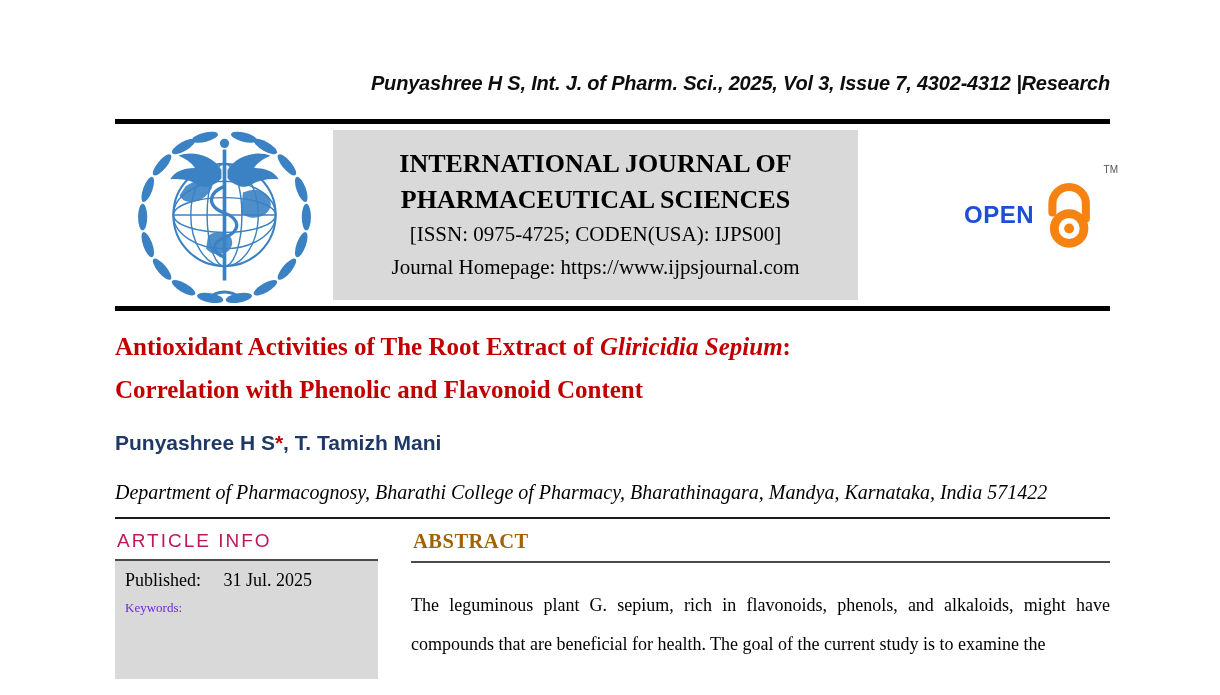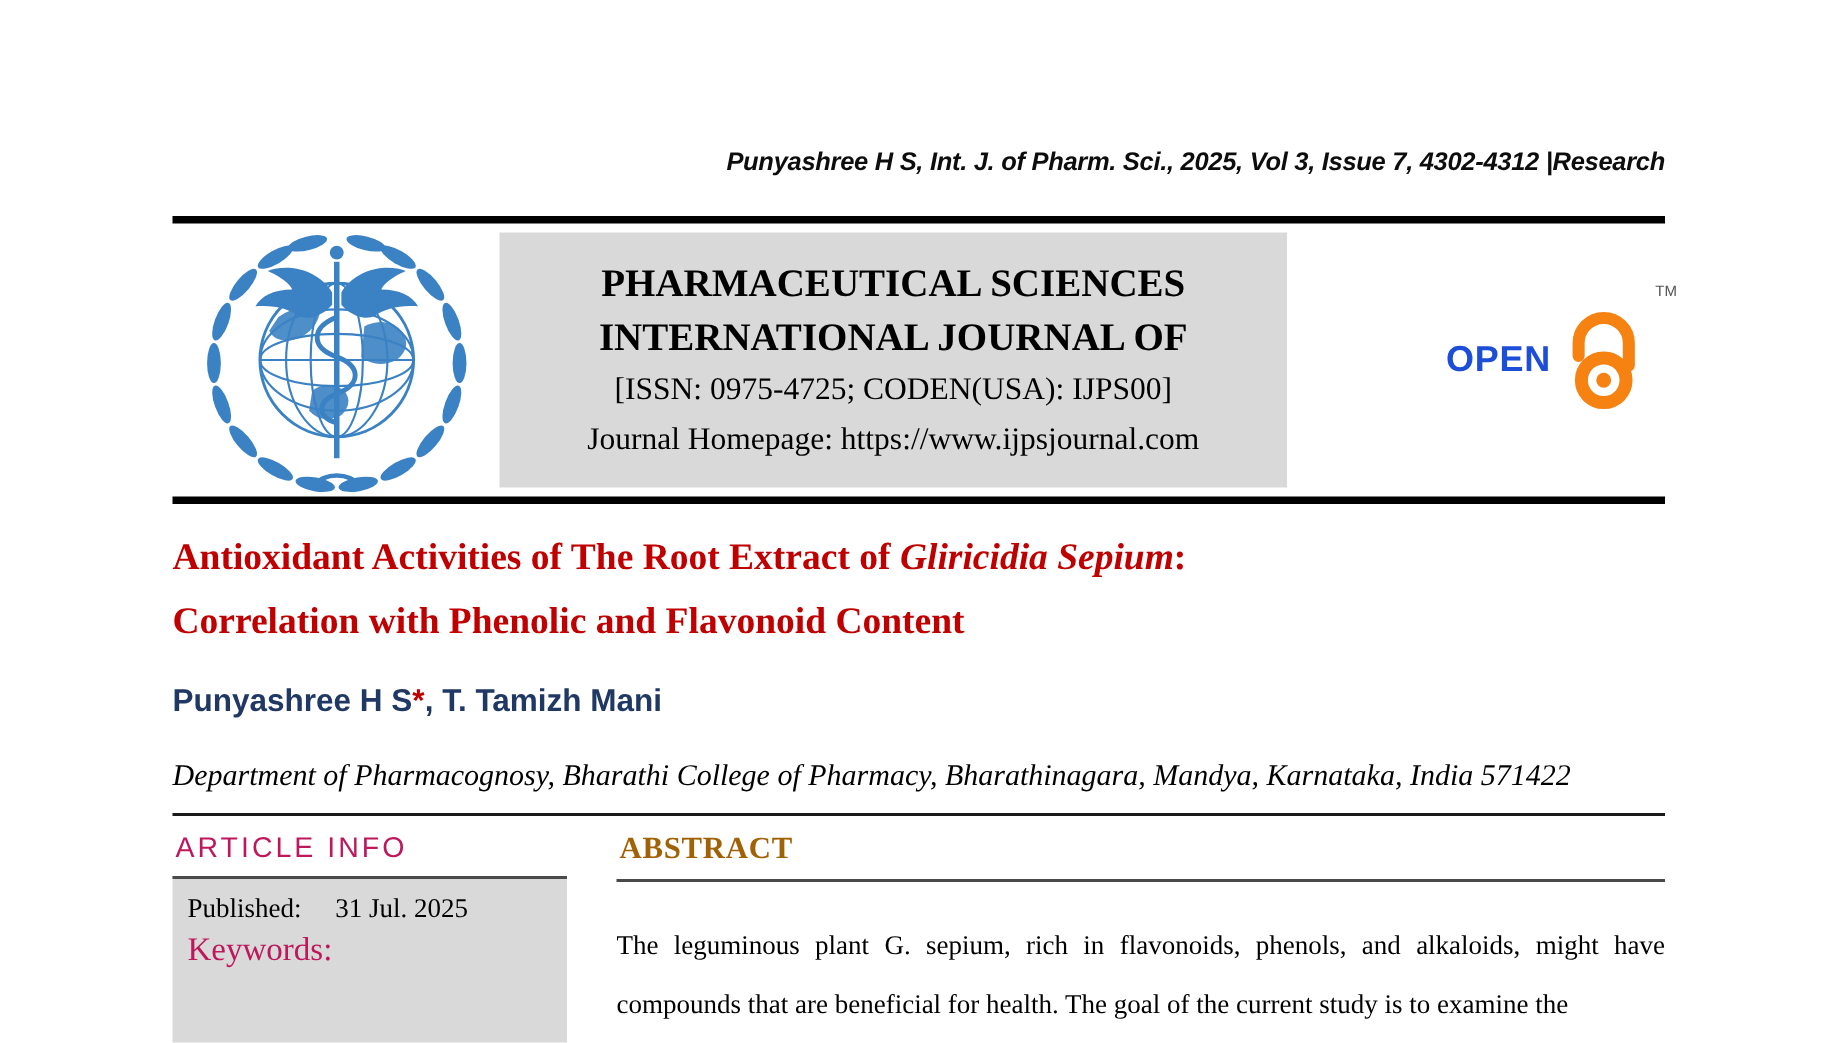--- a/index.html
+++ b/index.html
@@ -1,22 +1,22 @@
 <!DOCTYPE html>
 <html><head>
 <meta charset="utf-8">
 <style>
   * { margin: 0; padding: 0; box-sizing: border-box; }
   html, body { width: 1220px; height: 695px; overflow: hidden; background: #ffffff; }
   body { font-family: "Liberation Serif", serif; color: #000; }
   .content { width: 1000px; margin: 0 auto; padding-left: 5px; position: relative; }
 
   
-  .citation { margin-top: 97px; text-align: right; font-family: "Liberation Sans", sans-serif;
-              font-style: italic; font-weight: 600; font-size: 17px; line-height: 22px; color: #0d0d0d;
+  .citation { margin-top: 72px; text-align: right; font-family: "Liberation Sans", sans-serif;
+              font-style: italic; font-weight: 600; font-size: 20px; line-height: 22px; color: #0d0d0d;
               letter-spacing: -0.2px; }
 
   .rule-thick { height: 5px; background: #000; }
   .rule-thick.first { margin-top: 25px; }
 
   
   .masthead { height: 182px; display: flex; align-items: center; }
   .logo-wrap { width: 218px; display: flex; justify-content: center; align-items: center; }
   .journal-box { width: 525px; height: 170px; background: #D9D9D9; display: flex; flex-direction: column;
                  justify-content: center; text-align: center; }
@@ -43,21 +43,21 @@
   
   .columns { display: flex; margin-top: 9px; align-items: flex-start; }
   .col-left { width: 263px; }
   .col-right { flex: 1; margin-left: 33px; }
   .info-heading { font-family: "Liberation Sans", sans-serif; font-size: 19px; font-weight: 400;
                   color: #be185d; letter-spacing: 2px; padding: 2px 0 7px 2px; }
   .info-box { background: #D9D9D9; border-top: 2px solid #4a4a4a; padding: 6px 10px 30px 10px; height: 120px; }
   .info-row { font-size: 18px; line-height: 27px; }
   .info-row .label { display: inline-block; }
   .info-row .value { display: inline-block; margin-left: 18px; }
-  .keywords-label { font-size: 22px; line-height: 27px; color: #be185d; }
+  .keywords-label { font-size: 13px; line-height: 27px; color: #6d28d9; }
   .abstract-heading { font-size: 20.5px; font-weight: bold; color: #a16207; letter-spacing: 0.5px;
                       padding: 2px 0 8px 2px; border-bottom: 2px solid #4a4a4a; }
   .abstract-text { margin-top: 23px; font-size: 18px; line-height: 39px; text-align: justify; }
 
   a { color: inherit; text-decoration: none; }
 </style>
 </head>
 <body>
 
 <div class="content">
@@ -108,22 +108,22 @@
           <rect x="98.2" y="22" width="3.6" height="128" stroke="none"></rect>
           <path d="M97,42 C88,27 68,23 55,28 C64,32 69,36 71,40 C59,40 51,44 47,51 C60,50 69,53 75,57 C82,61 92,56 97,50 Z" stroke="none"></path>
           <path d="M103,42 C112,27 132,23 145,28 C136,32 131,36 129,40 C141,40 149,44 153,51 C140,50 131,53 125,57 C118,61 108,56 103,50 Z" stroke="none"></path>
           <path d="M100,58 c-17,7 -17,20 0,26 c16,6 16,18 0,24 c-13,5 -13,15 0,19" fill="none" stroke-width="3.2"></path>
         </g>
         <path d="M84,168 C93,159 107,159 116,168" stroke="#3B82C4" stroke-width="3" fill="none"></path>
       </svg>
     </span>
 
     <div class="journal-box">
+      <div class="journal-title">INTERNATIONAL JOURNAL OF</div>
       <div class="journal-title">PHARMACEUTICAL SCIENCES</div>
-      <div class="journal-title">INTERNATIONAL JOURNAL OF</div>
       <div class="journal-sub">[ISSN: 0975-4725; CODEN(USA): IJPS00]</div>
       <div class="journal-sub"><span>Journal Homepage: </span><a href="#">https://www.ijpsjournal.com</a></div>
     </div>
 
     <div class="oa-wrap">
       <span class="oa-word">OPEN</span>
       <span class="oa-lock">
         <svg width="62" height="90" viewBox="0 0 100 118" xmlns="http://www.w3.org/2000/svg">
           <path d="M20,58 L20,44 A27,27 0 0 1 74,44 L74,68" fill="none" stroke="#F68212" stroke-width="13" stroke-linecap="round"></path>
           <circle cx="47" cy="84" r="24" fill="none" stroke="#F68212" stroke-width="14"></circle>

